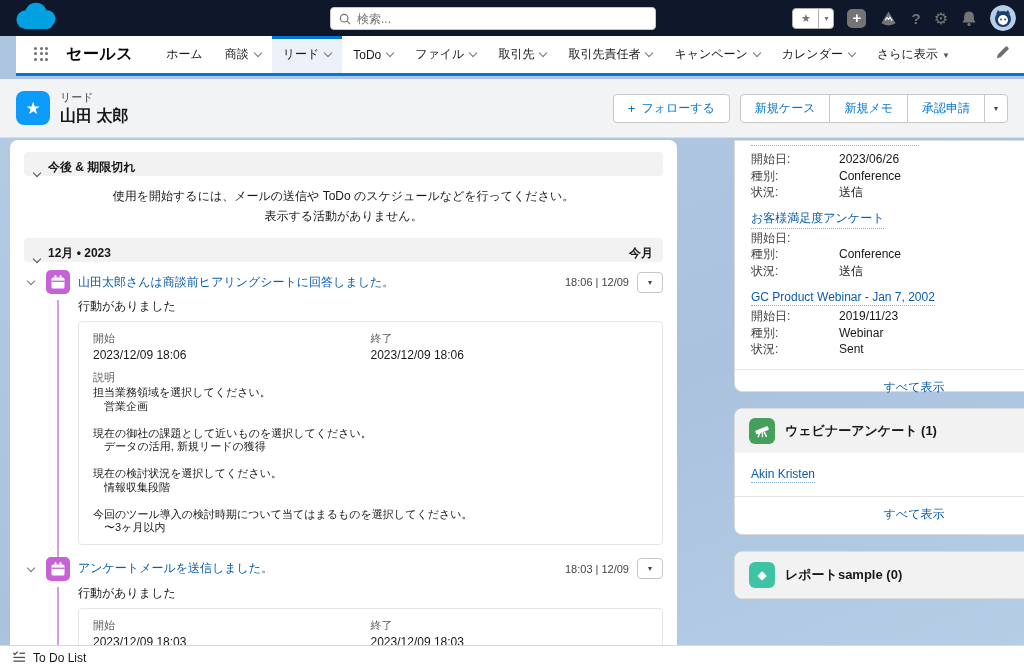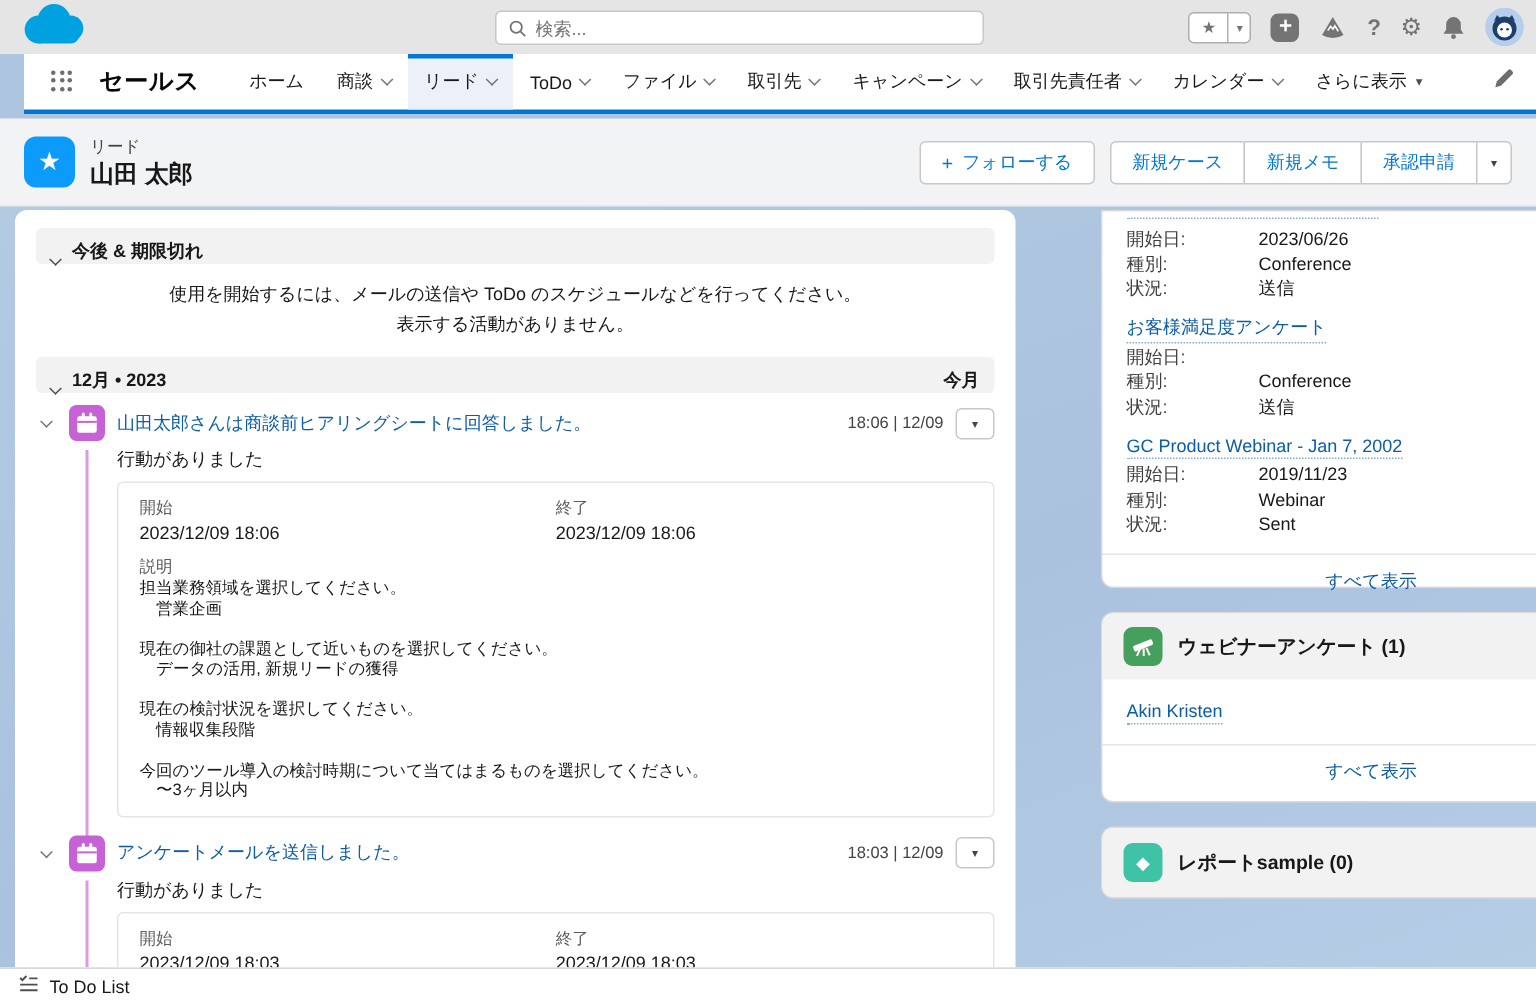--- a/index.html
+++ b/index.html
@@ -3,21 +3,21 @@
 <meta charset="utf-8">
 <style>
   * { box-sizing:border-box; margin:0; padding:0; }
   html,body { width:1024px; height:670px; }
   body {
     font-family:"Liberation Sans","DejaVu Sans",sans-serif;
     color:#181818; overflow:hidden; position:relative;
     background:#aec5e0;
   }
   
-  .ghdr { position:absolute; top:0; left:0; right:0; height:36px; background:#e5e5e5; z-index:5; }
+  .ghdr { position:absolute; top:0; left:0; right:0; height:36px; background:#0f172a; z-index:5; }
   .cloud-logo { position:absolute; left:10px; top:1px; }
   .search-wrap { position:absolute; left:330px; top:7px; width:326px; height:23px;
     border:1px solid #c9c7c5; border-radius:4px; display:flex; align-items:center; padding:0 8px; gap:6px; background:#fff; }
   .search-input { border:none; outline:none; flex:1; font-size:12px; color:#181818; font-family:inherit; background:transparent; }
   .search-input::placeholder { color:#747474; }
   .ghdr-right { position:absolute; right:8px; top:0; height:36px; display:flex; align-items:center; gap:13px; }
   .split-btn { display:flex; align-items:stretch; border:1px solid #b0adab; border-radius:4px; height:21px; overflow:hidden; background:#fff; }
   .split-star { width:25px; display:flex; align-items:center; justify-content:center; font-size:11px; color:#747474; }
   .split-caret { width:15px; display:flex; align-items:center; justify-content:center; font-size:8px; color:#747474; border-left:1px solid #b0adab; }
   .plus-btn { width:19px; height:19px; background:#747474; border-radius:5px; color:#fff; font-size:15px; line-height:17px; text-align:center; font-weight:bold; }
@@ -206,25 +206,25 @@
       </span>
     <span class="tab">
         <span>ファイル</span>
         <i class="chev"></i>
       </span>
     <span class="tab">
         <span>取引先</span>
         <i class="chev"></i>
       </span>
     <span class="tab">
+        <span>取引先責任者</span>
+        <i class="chev"></i>
+      </span>
+    <span class="tab">
         <span>キャンペーン</span>
-        <i class="chev"></i>
-      </span>
-    <span class="tab">
-        <span>取引先責任者</span>
         <i class="chev"></i>
       </span>
     <span class="tab">
         <span>カレンダー</span>
         <i class="chev"></i>
       </span>
     <span class="tab">
         <span>さらに表示</span>
         <span class="more-caret">▾</span>
       </span>

